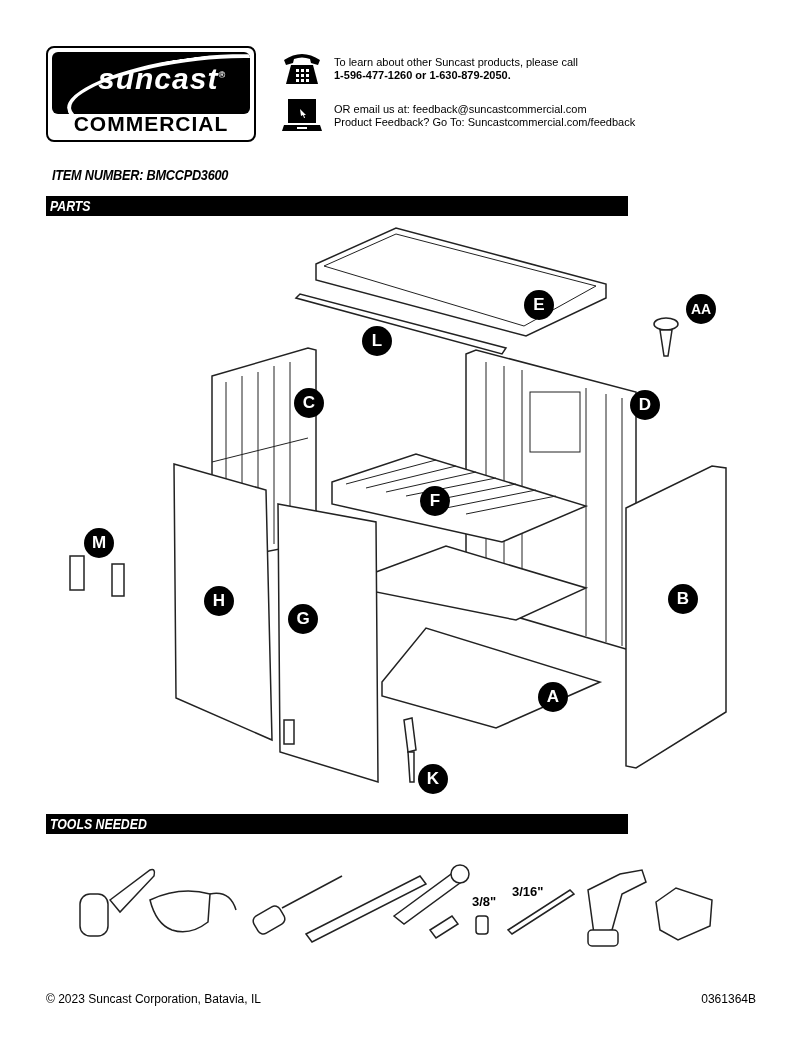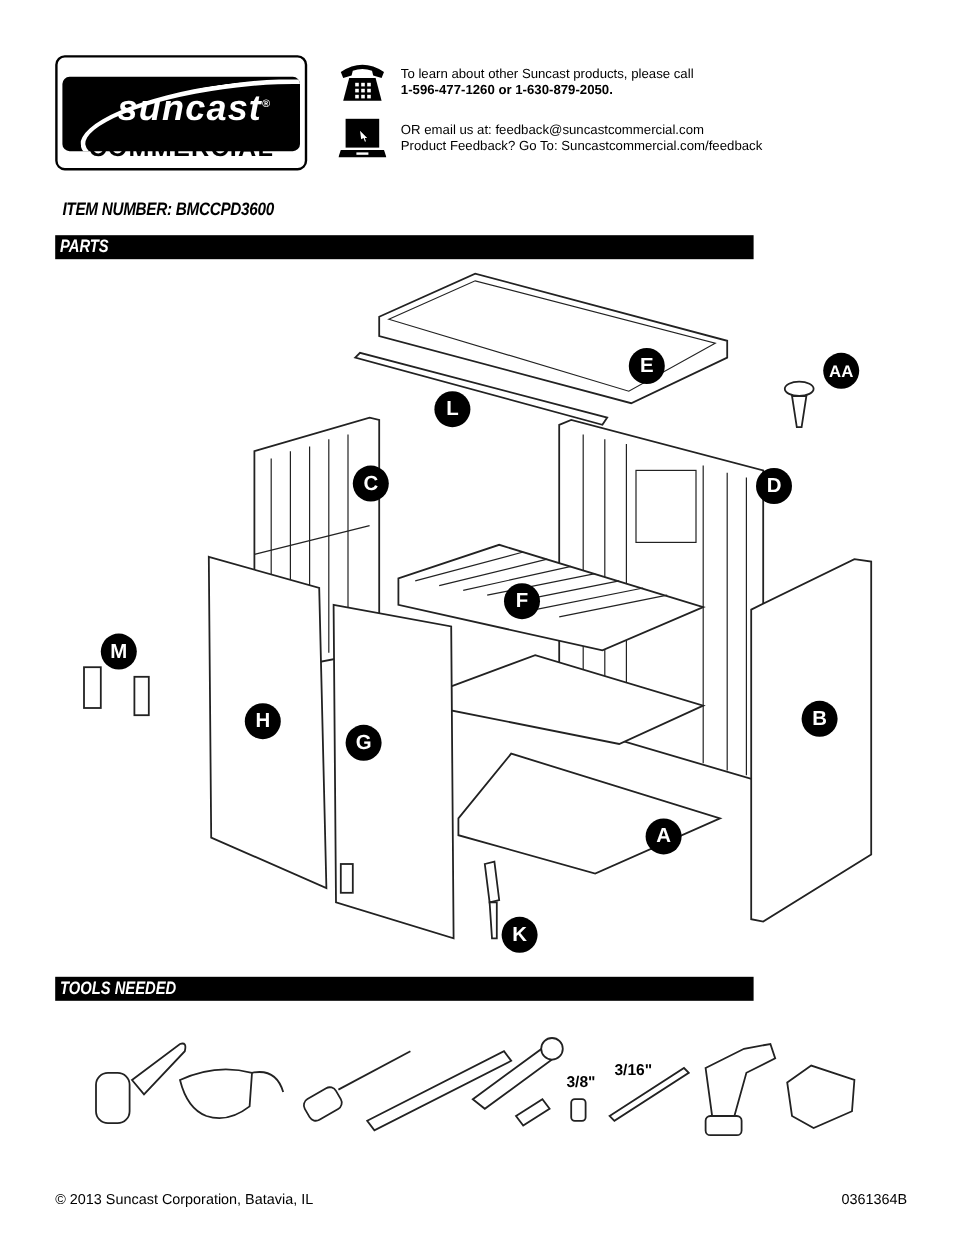--- a/index.html
+++ b/index.html
@@ -4,21 +4,21 @@
 <style>
   html, body { margin:0; padding:0; background:#fff; }
   body { width:802px; height:1037px; position:relative; overflow:hidden;
          font-family:"Liberation Sans", sans-serif; color:#000; }
   .abs { position:absolute; }
 
   
   .logo { left:46px; top:46px; width:210px; height:96px; border:2px solid #000;
           border-radius:8px; background:#fff; box-sizing:border-box; overflow:hidden; }
   .logo-top { position:absolute; left:4px; top:4px; right:4px; height:62px; background:#000;
-              border-radius:6px; overflow:hidden;margin-top:12px; }
+              border-radius:6px; overflow:hidden; }
   .logo-swoosh { position:absolute; left:14px; top:6px; width:240px; height:60px;
                  border:4px solid #fff; border-radius:50%; border-right-color:transparent;
                  border-bottom-color:transparent; transform:rotate(-8deg); }
   .logo-word { position:absolute; left:46px; top:10px; color:#fff; font-style:italic;
                font-weight:bold; font-size:30px; letter-spacing:1px; }
   .logo-reg { font-size:9px; vertical-align:super; }
   .logo-bottom { position:absolute; left:0; right:0; bottom:4px; text-align:center;
                  font-weight:bold; font-size:21px; letter-spacing:1px;margin-top:13px; }
 
   
@@ -224,14 +224,14 @@
 
       <g>
         <path d="M596 52 L616 38 L652 50 L650 76 L618 90 L600 80 Z"></path>
       </g>
     </g>
   </svg>
   <div class="tool-size" style="left:412px;top:44px;">3/8"</div>
   <div class="tool-size" style="left:452px;top:34px;">3/16"</div>
 </div>
 
-<div class="abs footer-left">© 2013 Suncast Corporation, Batavia, IL</div>
+<div class="abs footer-left">© 2023 Suncast Corporation, Batavia, IL</div>
 <div class="abs footer-right">0361364B</div>
 
 </body></html>

